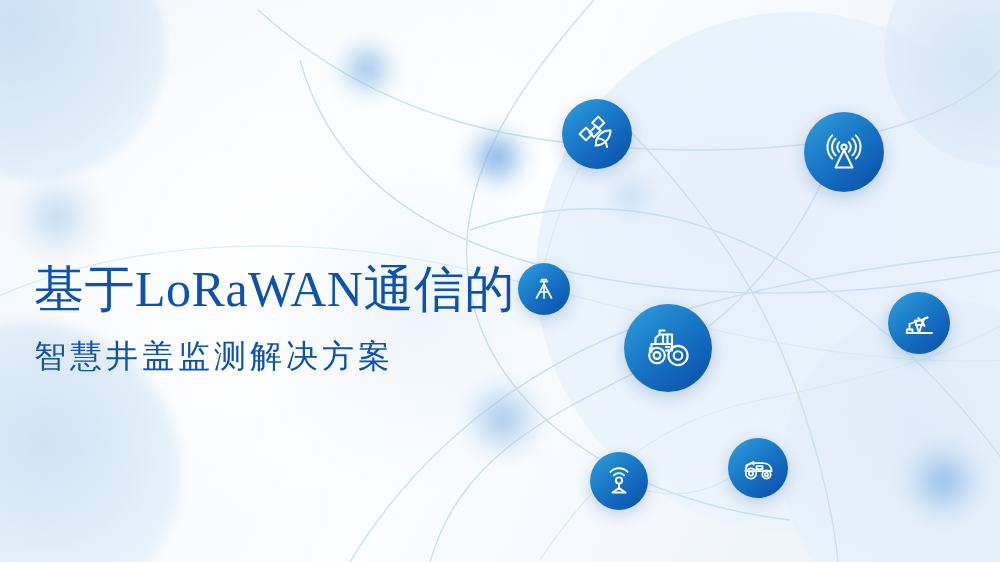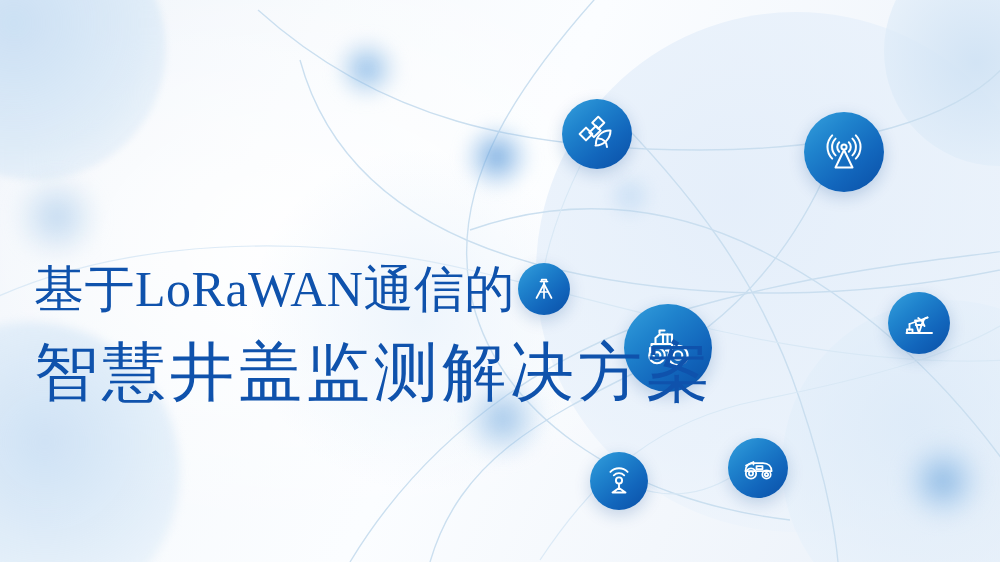--- a/index.html
+++ b/index.html
@@ -102,21 +102,21 @@
     line-height: 1.0;
   }
   .title-line-1 {
     font-family: "Liberation Serif", "DejaVu Serif", serif;
     font-size: 50px;
     letter-spacing: 0.5px;
     margin-bottom: 26px;
   }
   .title-line-2 {
     font-family: "Liberation Sans", "DejaVu Sans", sans-serif;
-    font-size: 64px;
+    font-size: 32px;
     letter-spacing: 4px;
     font-weight: 400;
   }
 
   
   .node {
     position: absolute;
     border-radius: 50%;
     background: linear-gradient(140deg, #35a0dd 0%, #1f83cd 32%, #1266bc 66%, #0a4fa6 100%);
     box-shadow: 0 5px 16px rgba(17,77,150,0.22);

